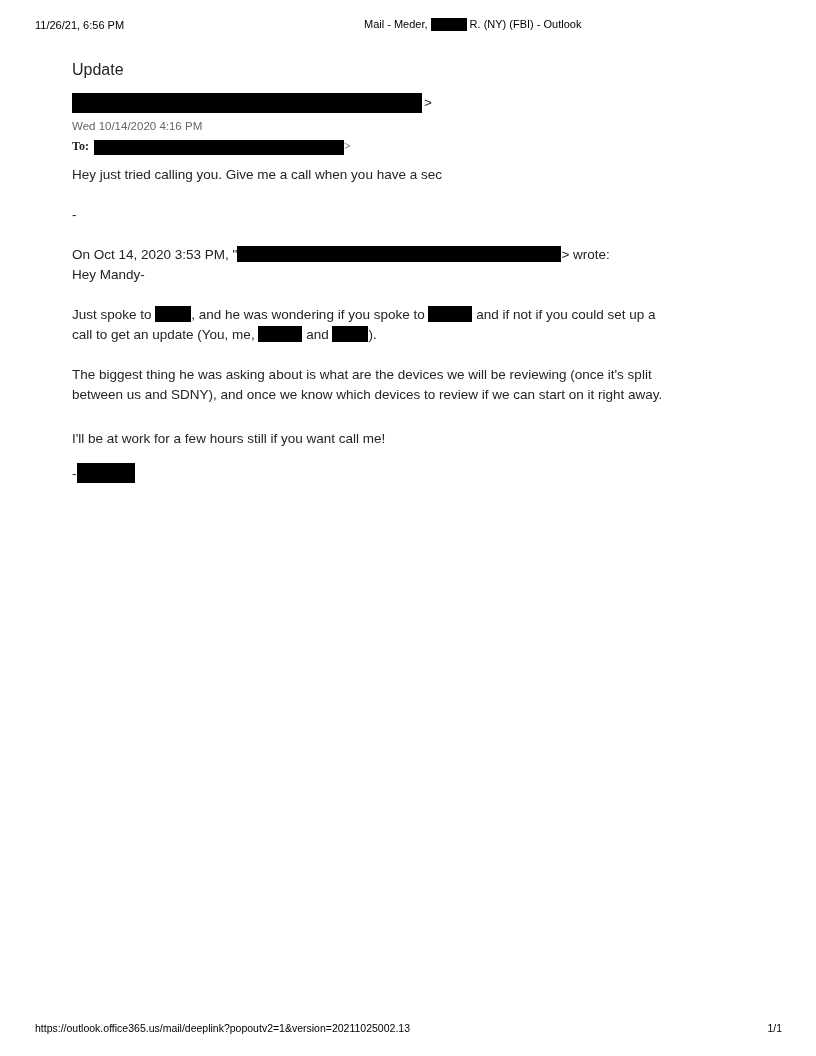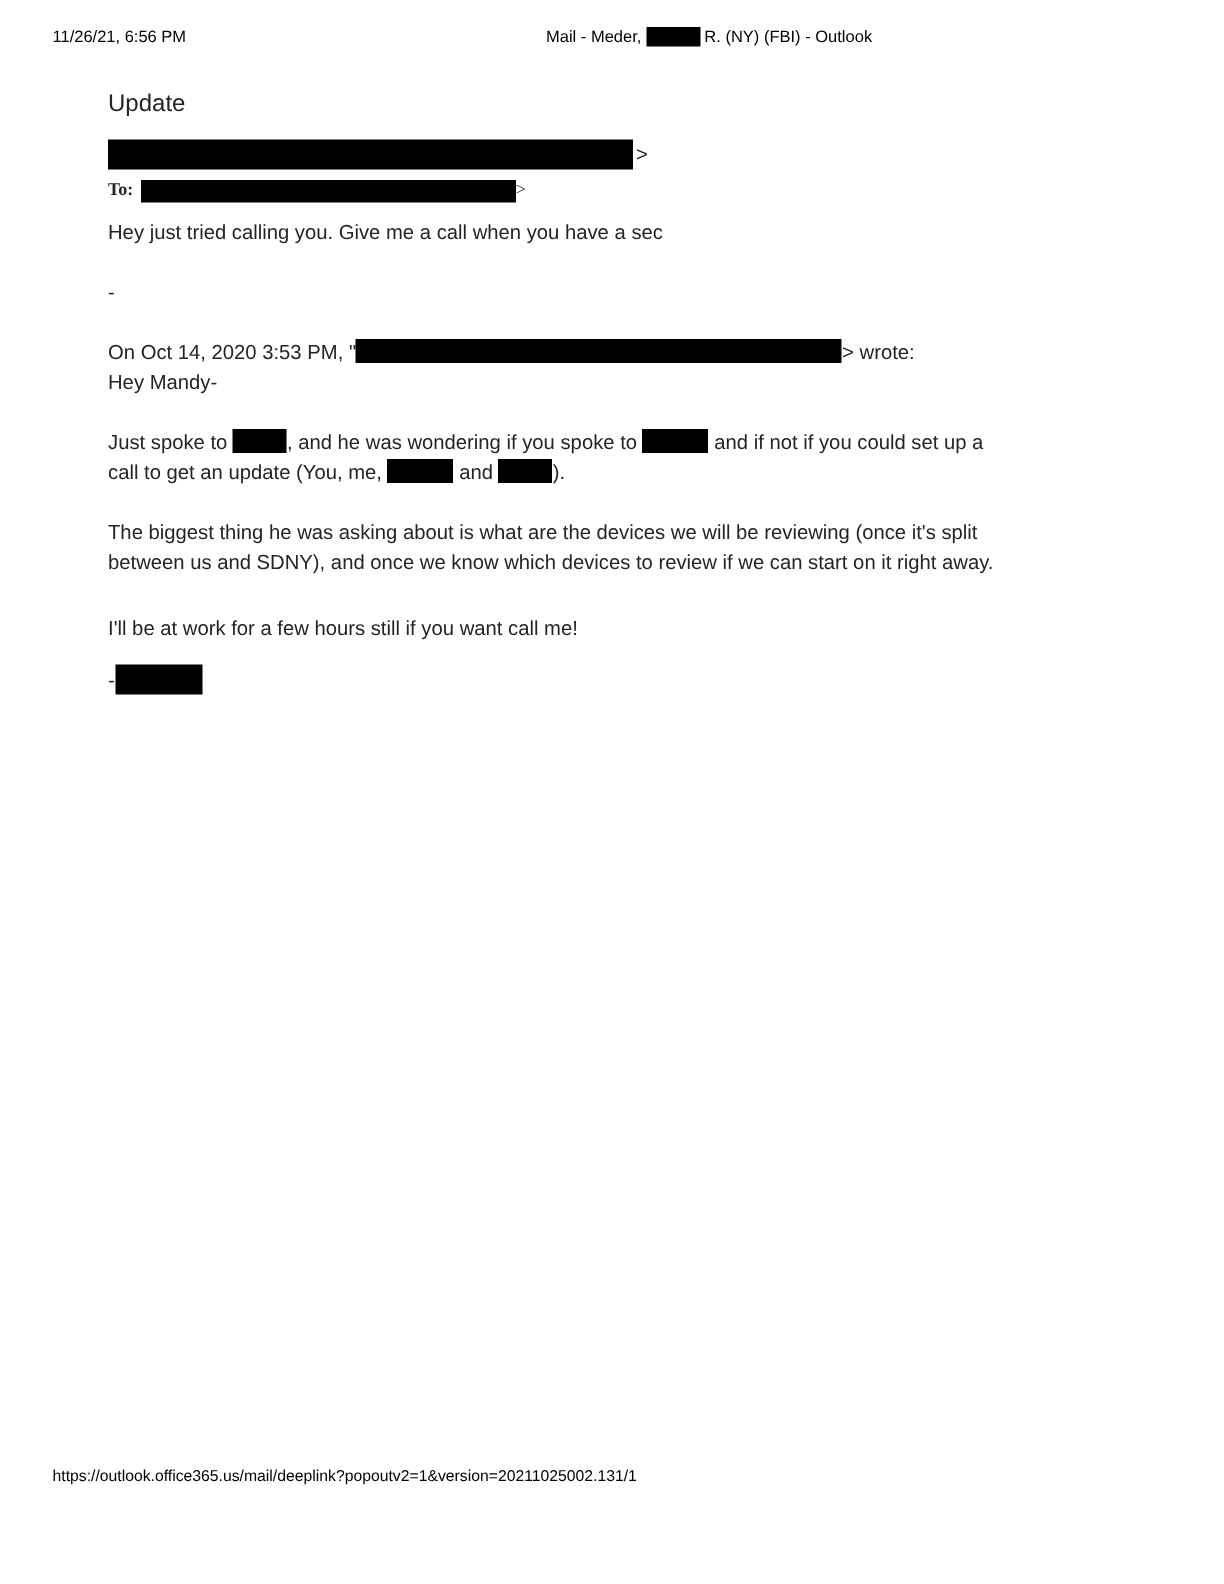--- a/index.html
+++ b/index.html
@@ -22,22 +22,23 @@
     font-size: 11px;
     line-height: 13px;
     color: #000000;
   }
   .print-datetime { position: absolute; left: 0; top: 1px; white-space: nowrap; }
   .print-title { position: absolute; left: 329px; top: 0; white-space: nowrap; }
   .print-footer {
     position: absolute;
     left: 35px;
     right: 34px;
-    top: 978px;
+    top: 1022px;
     display: flex;
+    justify-content: space-between;
     font-size: 10.5px;
     line-height: 13px;
     color: #000000;
     white-space: nowrap;
   }
   
   .redaction { display: inline-block; background: #000000; }
   .bar-header-name { width: 36px; height: 13px; margin: 0 3px; vertical-align: -3px; }
   .bar-sender { width: 350px; height: 20px; vertical-align: middle; margin-right: 2px; }
   .bar-to { width: 250px; height: 15px; margin-left: 5px; vertical-align: middle; }
@@ -75,20 +76,21 @@
     <span class="print-datetime">11/26/21, 6:56 PM</span>
     <span class="print-title"><span>Mail - Meder,</span><span class="redaction bar-header-name"></span><span>R. (NY) (FBI) - Outlook</span></span>
   </div>
 
   <div class="content">
 
     <div class="subject">Update</div>
 
     <div class="sender-line"><span class="redaction bar-sender"></span><span>&gt;</span></div>
 
+    <div class="date-line">Wed 10/14/2020 4:16 PM</div>
 
     <div class="to-line"><span class="to-label">To:</span><span class="redaction bar-to"></span><span>&gt;</span></div>
 
     <div class="body">
 
       <p>Hey just tried calling you. Give me a call when you have a sec</p>
 
       <p class="gap20">-</p>
 
       <div class="gap20"><span>On Oct 14, 2020 3:53 PM, "</span><span class="redaction bar-quote"></span><span>&gt; wrote:</span><br><span>Hey Mandy-</span></div>

